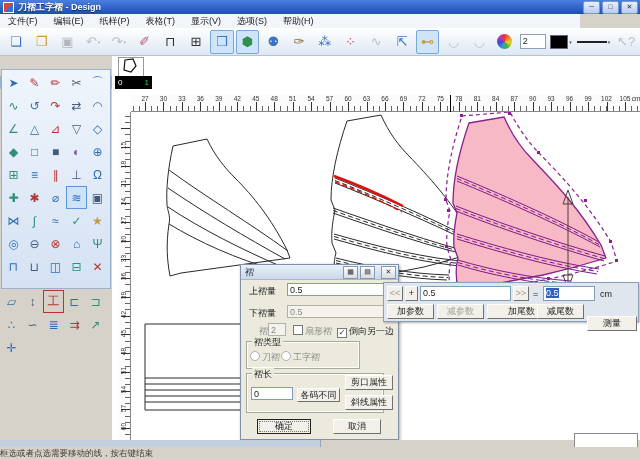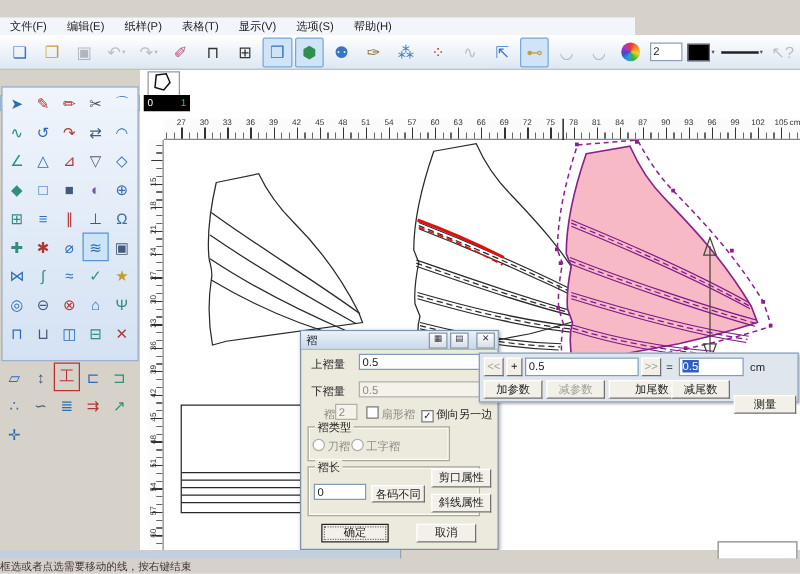--- a/index.html
+++ b/index.html
@@ -7,21 +7,21 @@
        font-family:"Liberation Sans","DejaVu Sans",sans-serif;font-size:9px;color:#222;}
   
   #titlebar{position:absolute;left:0;top:0;width:640px;height:14px;
     background:linear-gradient(#4a7fe0,#1d4fb0);color:#fff;display:flex;align-items:center;}
   #app-icon{width:9px;height:9px;margin:0 4px 0 3px;background:linear-gradient(135deg,#e04040 0 50%,#3a6fd0 50% 100%);border:1px solid #fff;}
   #title-text{font-size:9px;font-weight:bold;text-shadow:0 1px 1px #123;}
   #win-controls{position:absolute;right:2px;top:1px;display:flex;gap:2px;}
   .win-btn{width:15px;height:11px;background:linear-gradient(#e8f0fb,#b9cce8);border:1px solid #7a9ac8;
     border-radius:2px;font-size:7px;line-height:10px;text-align:center;color:#234;}
   
-  #menubar{position:absolute;left:0;top:14px;width:508px;height:14px;background:#f2f6fb;
+  #menubar{position:absolute;left:0;top:14px;width:580px;height:14px;background:#f2f6fb;
     border-bottom:1px solid #d8dee8;display:flex;align-items:flex-start;}
   .menu-item{padding:0 8px;height:14px;line-height:14px;}
   
   #toolbar{position:absolute;left:0;top:28px;width:640px;height:28px;
     background:linear-gradient(#ffffff,#dde7f2);border-bottom:1px solid #b8c4d4;
     display:flex;align-items:center;padding-left:4px;box-sizing:border-box;}
   .tb-item{width:22px;height:22px;margin-right:2px;display:flex;align-items:center;justify-content:center;
     border:1px solid transparent;border-radius:2px;font-size:13px;position:relative;}
   .tb-item.selected{background:#cfe4f7;border-color:#7aa7d8;}
   .tb-item.disabled{opacity:.38;}
@@ -109,20 +109,29 @@
   #status-strip .seg{position:absolute;left:0;top:0;width:320px;height:7px;background:#c4cfdd;border-right:1px solid #98a4b4;}
   #coord-box{position:absolute;left:574px;top:433px;width:62px;height:13px;background:#fff;border:1px solid #888;}
   #status-text{position:absolute;left:0;top:447px;width:640px;height:12px;background:#d6d2ca;
     font-size:8.5px;line-height:12px;padding-left:0;color:#44362e;box-sizing:border-box;}
 </style>
 </head>
 <body>
 
 <div id="app">
 
+  <div id="titlebar">
+    <div id="app-icon"></div>
+    <div id="title-text">刀褶工字褶 - Design</div>
+    <div id="win-controls">
+      <div class="win-btn">─</div>
+      <div class="win-btn">□</div>
+      <div class="win-btn">✕</div>
+    </div>
+  </div>
 
   <div id="menubar">
       <div class="menu-item">文件(F)</div>
       <div class="menu-item">编辑(E)</div>
       <div class="menu-item">纸样(P)</div>
       <div class="menu-item">表格(T)</div>
       <div class="menu-item">显示(V)</div>
       <div class="menu-item">选项(S)</div>
       <div class="menu-item">帮助(H)</div>
     </div>

